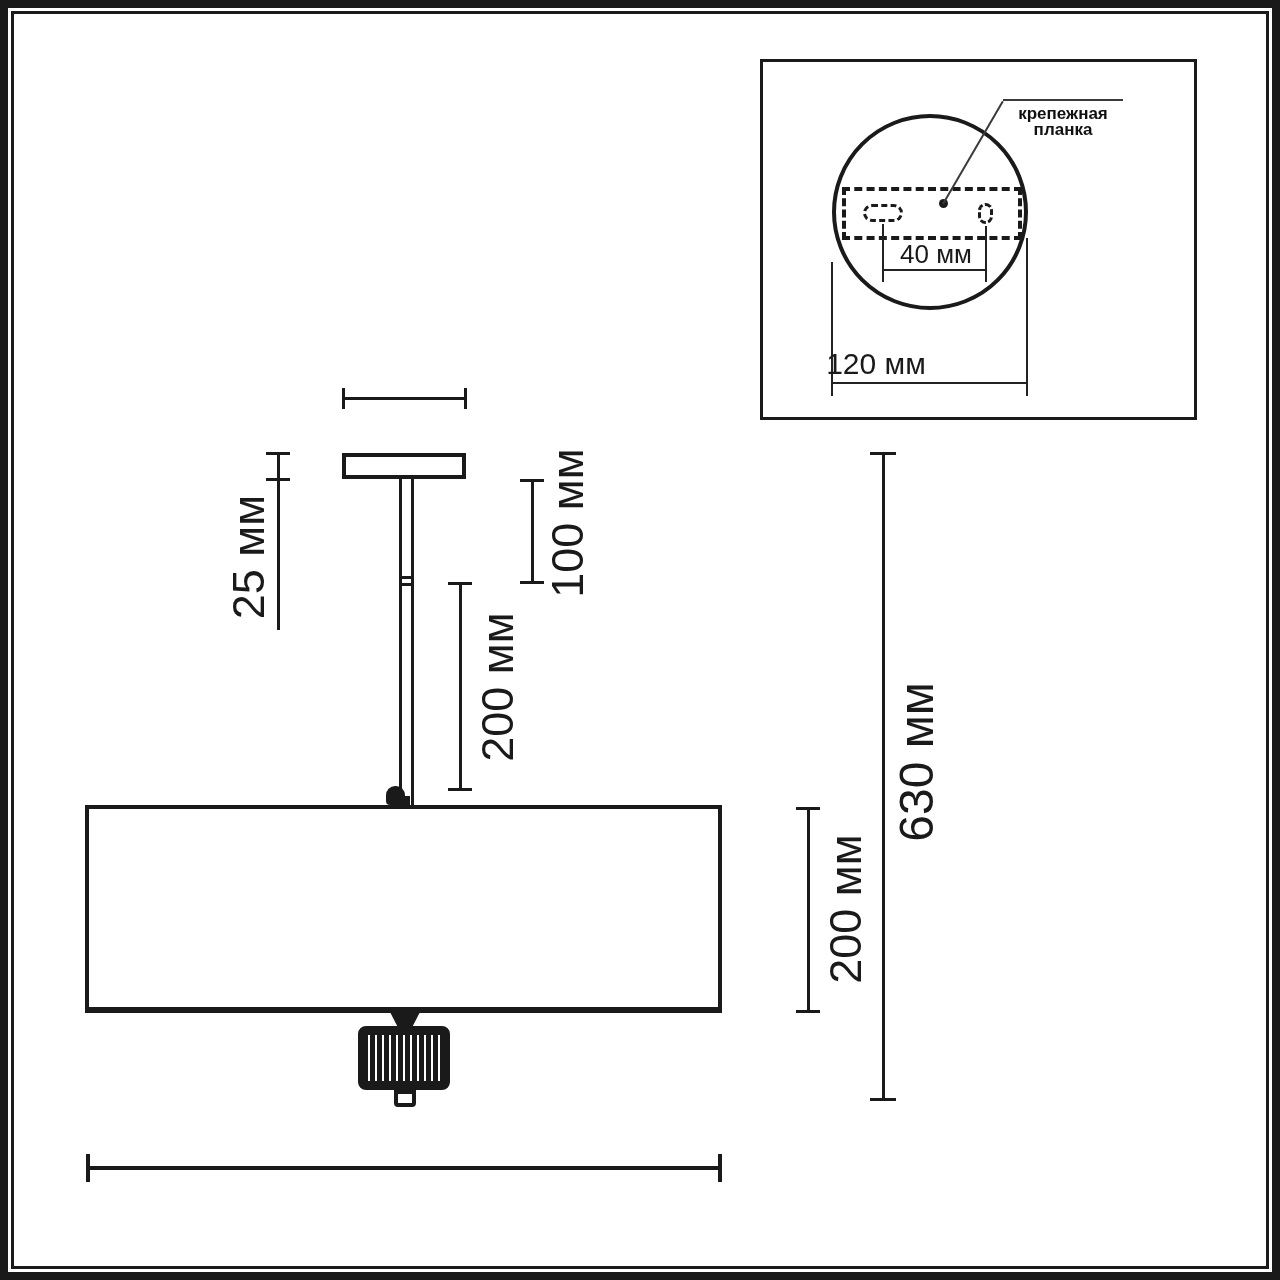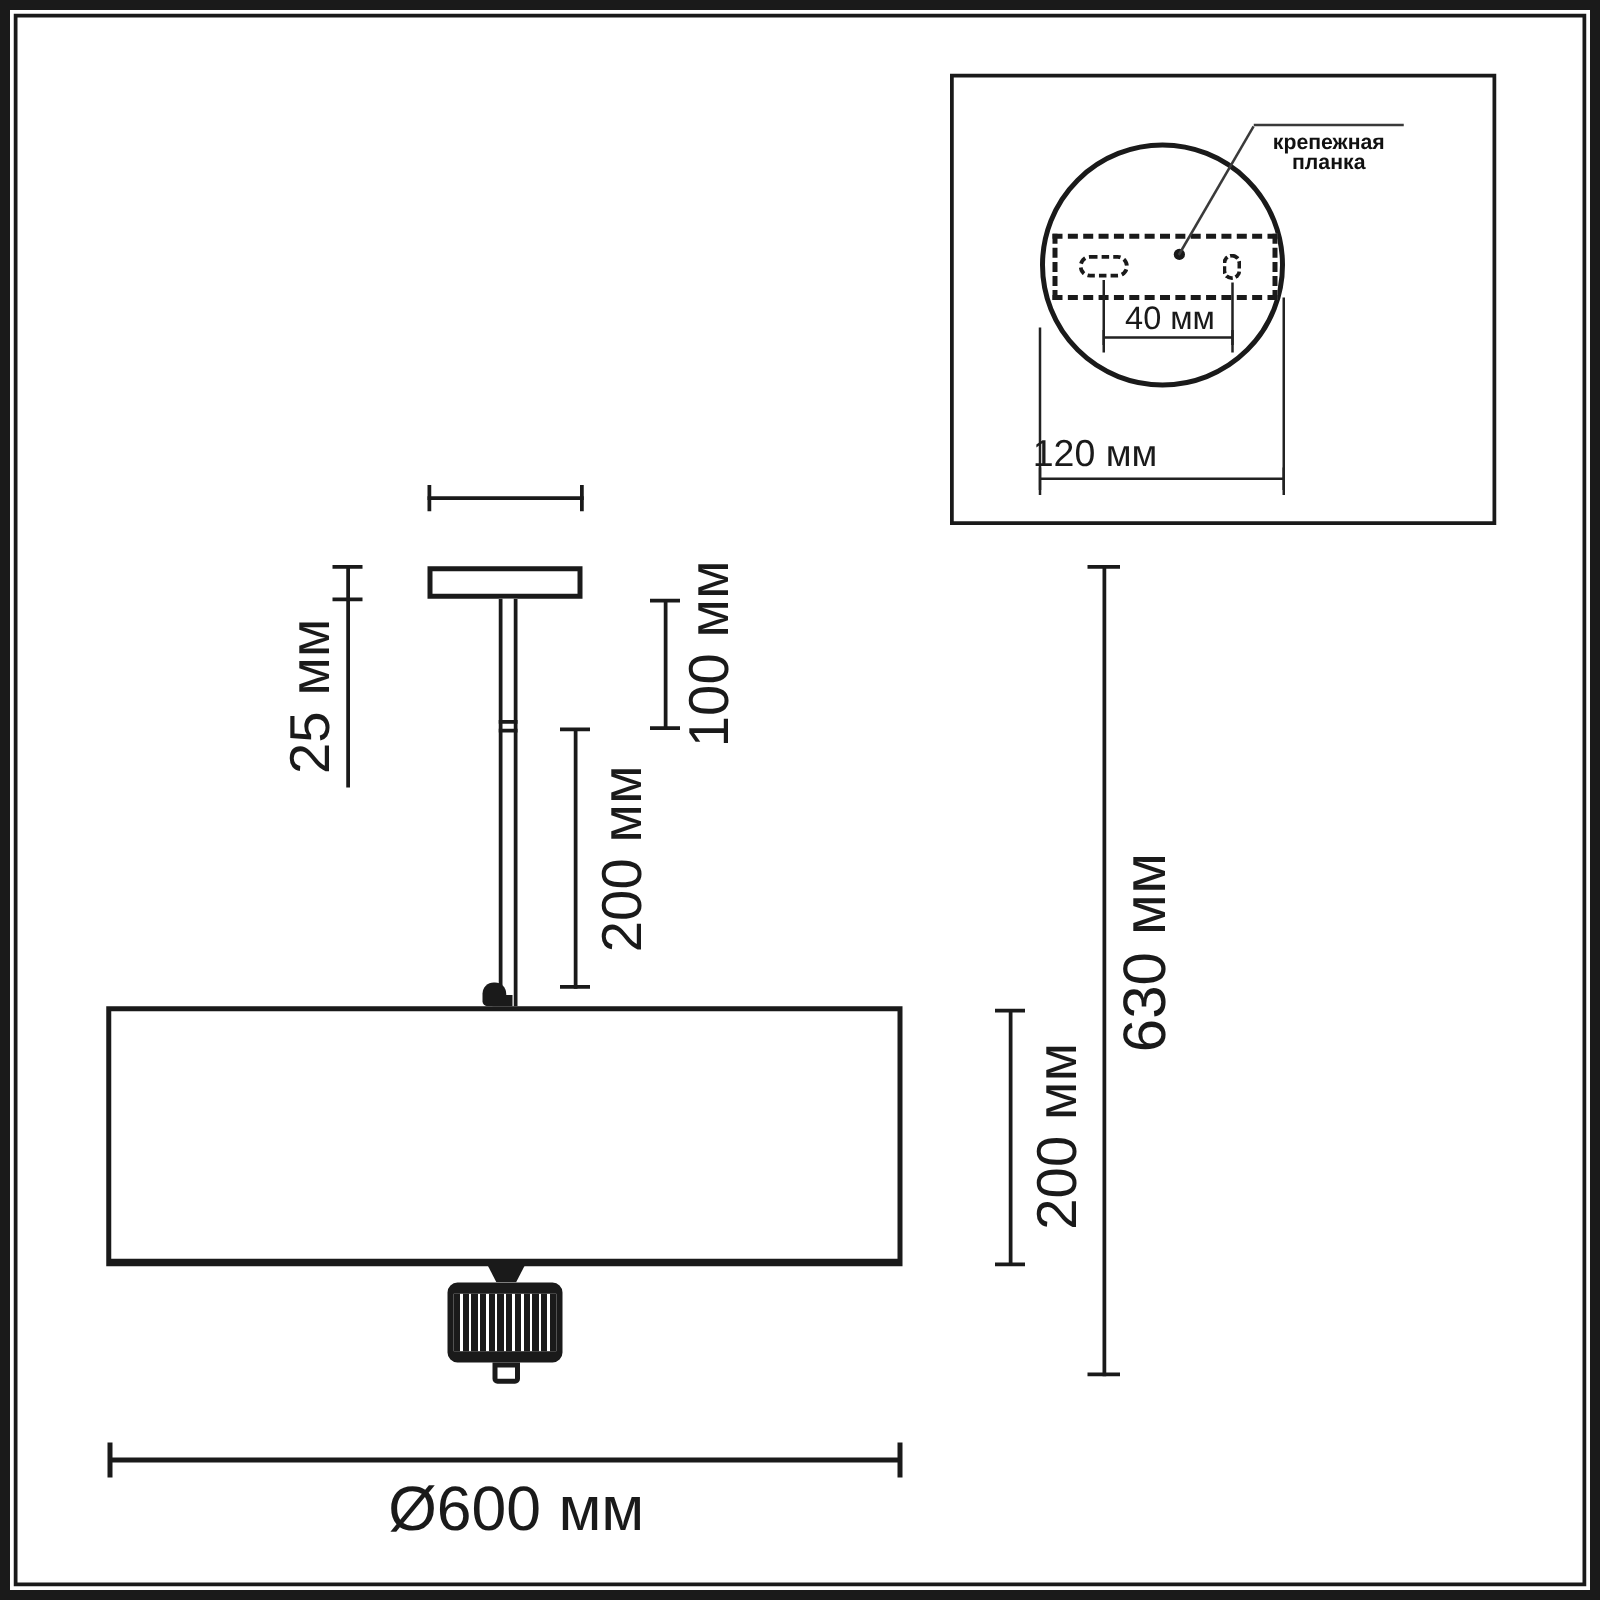--- a/index.html
+++ b/index.html
@@ -109,21 +109,20 @@
   <div class="rlbl f45" style="left:845px;top:909px;">200 мм</div>
 
   <div class="vline" style="left:882px;top:453px;height:648px;"></div>
   <div class="hline" style="left:870px;top:452px;width:26px;"></div>
   <div class="hline" style="left:870px;top:1098px;width:26px;"></div>
   <div class="rlbl f48" style="left:917px;top:762px;">630 мм</div>
 
   <div class="hline" style="left:88px;top:1166px;width:633px;height:4px;"></div>
   <div class="vline" style="left:86px;top:1154px;height:28px;width:4px;"></div>
   <div class="vline" style="left:718px;top:1154px;height:28px;width:4px;"></div>
-  <div class="lbl f50" style="left:413px;top:1207px;">Ø600 мм</div>
 
   <div class="inset-box"></div>
   <div class="inset-circle"></div>
   <div class="plate"></div>
   <div class="slot"></div>
   <div class="hole"></div>
 
   <div class="leader-dot"></div>
   <div class="leader-diag"></div>
   <div class="leader-shelf"></div>

